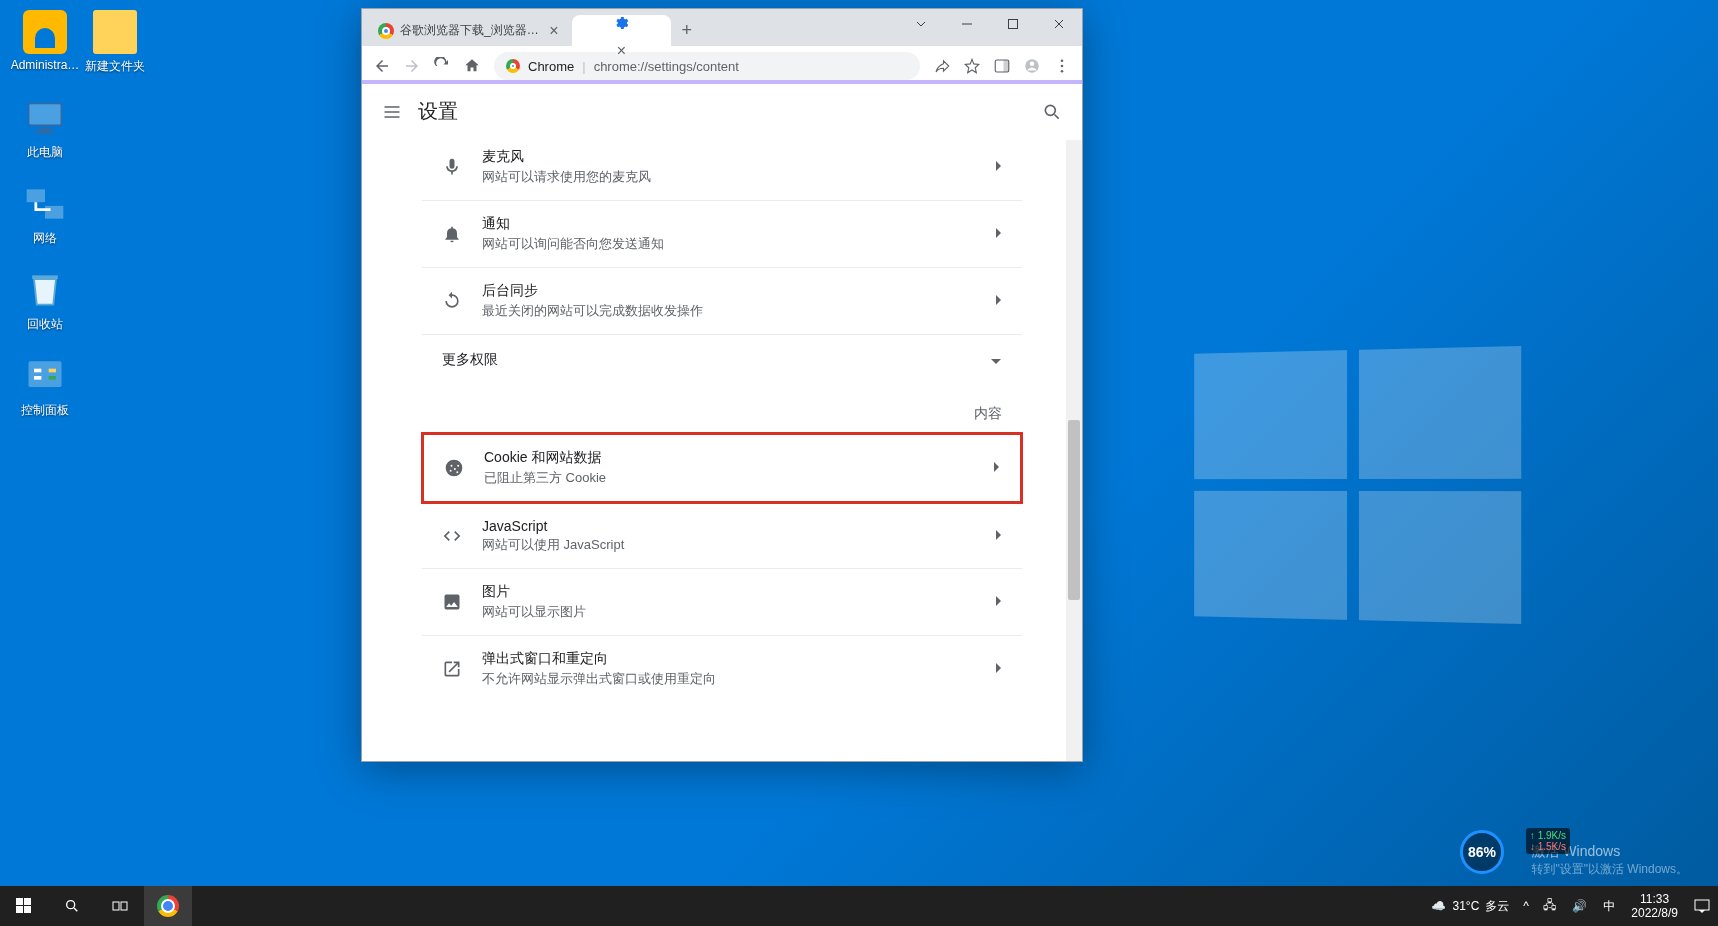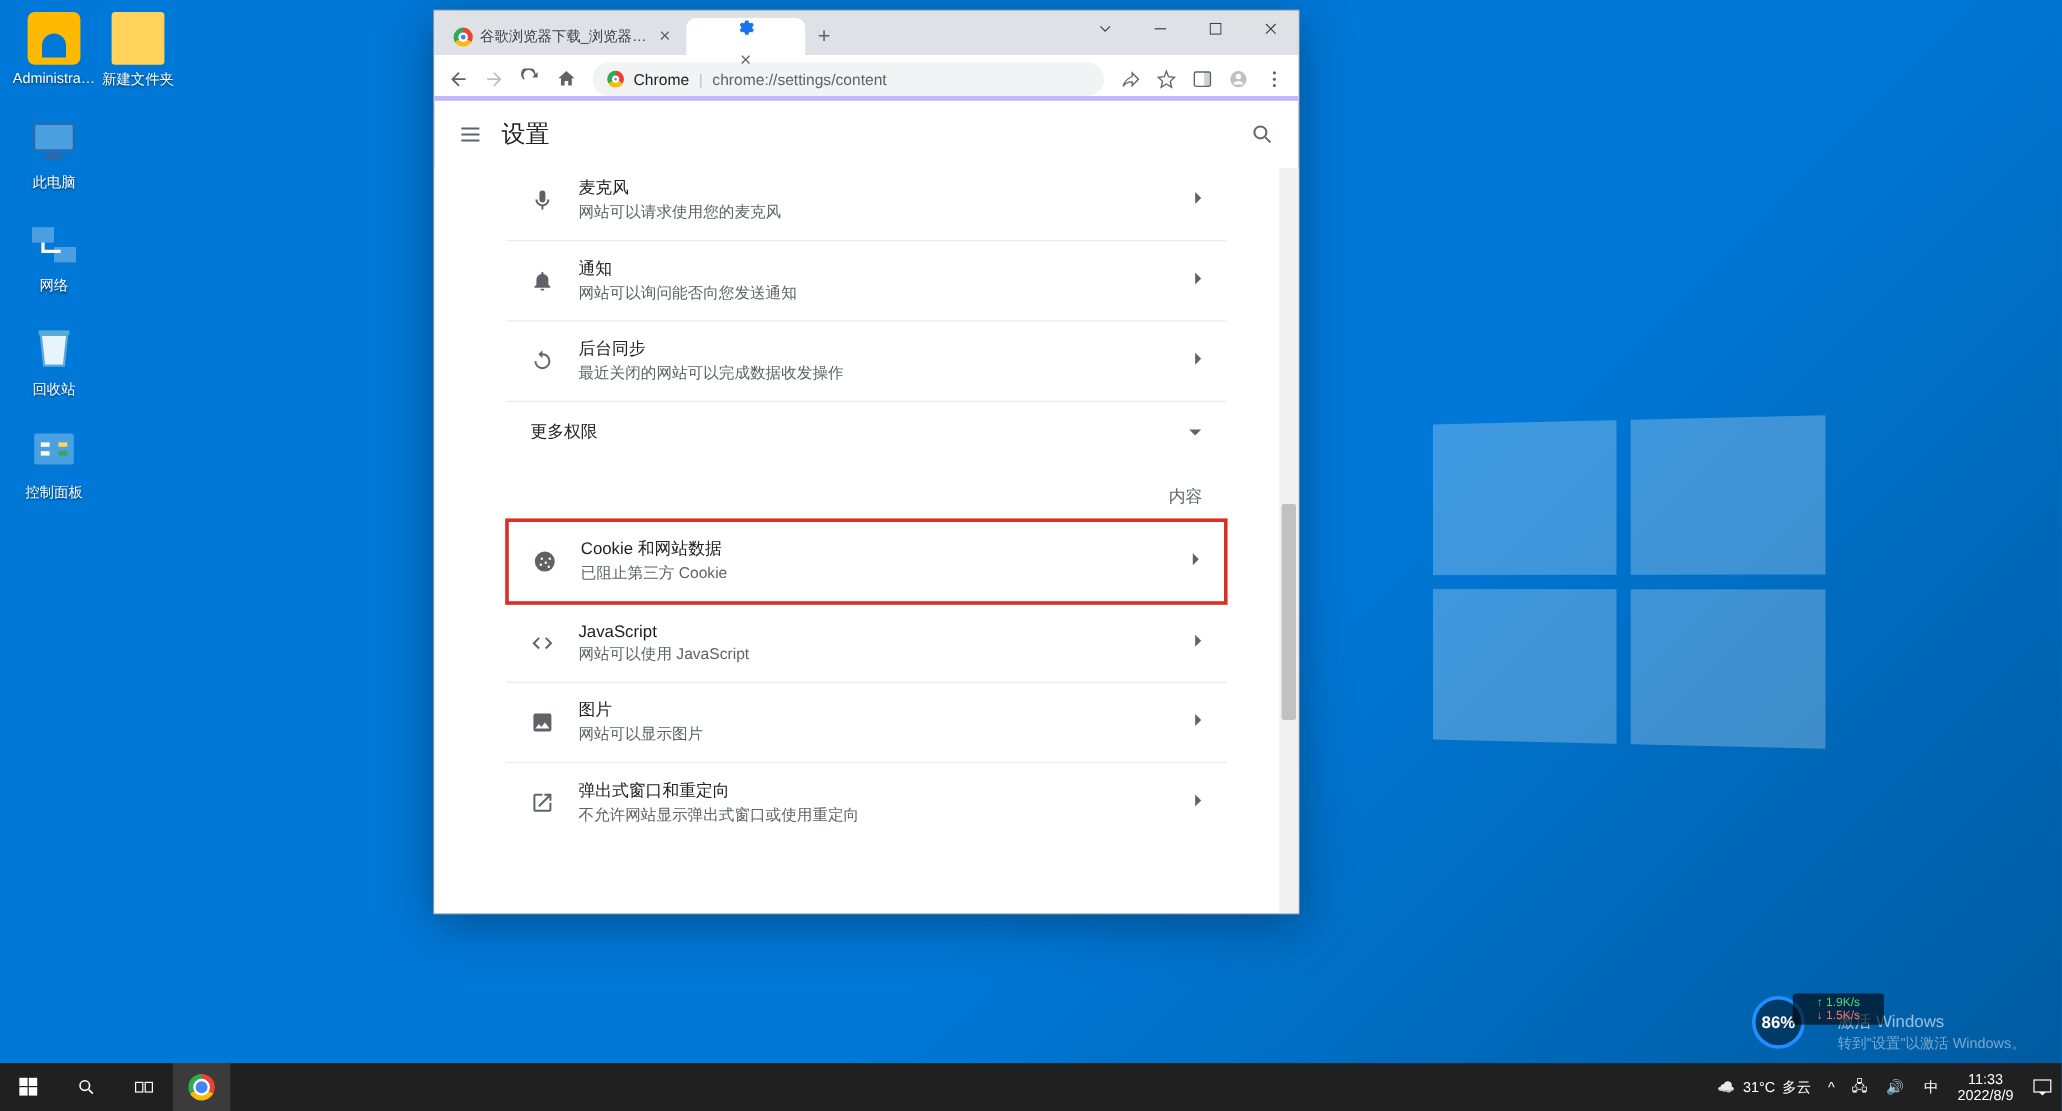--- a/index.html
+++ b/index.html
@@ -70,21 +70,21 @@
     .row.exp { padding: 16px 20px; }
     .row.exp .chv svg { width: 12px; height: 8px; fill: #5f6368; }
     .sect { padding: 20px 20px 10px; font-size: 14px; color: #5f6368; text-align: right; }
     .scrollbar { position: absolute; right: 0; top: 0; bottom: 0; width: 16px; background: #f1f1f1; }
     .thumb { position: absolute; left: 2px; right: 2px; top: 280px; height: 180px; background: #c1c1c1; border-radius: 2px; }
     
     .activate { position: absolute; right: 30px; bottom: 48px; color: rgba(255,255,255,.6); font-size: 14px; text-align: left; }
     .activate .t2 { font-size: 12px; color: rgba(255,255,255,.45); }
     .netbadge { position: absolute; right: 208px; bottom: 46px; width: 50px; height: 50px; }
     .circle-ind { position: absolute; width: 44px; height: 44px; border: 3px solid #1e90ff; border-radius: 50%; display: flex; align-items: center; justify-content: center; color: #fff; font-size: 14px; font-weight: 600; background: rgba(0,0,0,.4); }
-    .speed { position: absolute; top: -2px; right: -60px; font-size: 10px; color: #4ade80; background: rgba(0,0,0,.6); padding: 2px 20px; border-radius: 3px; }
+    .speed { position: absolute; top: -2px; right: -60px; font-size: 10px; color: #4ade80; background: rgba(0,0,0,.6); padding: 2px 4px; border-radius: 3px; }
   </style>
 </head>
 <body>
 
 <div class="desktop">
   <div class="win-logo">
       <div></div>
       <div></div>
       <div></div>
       <div></div>

